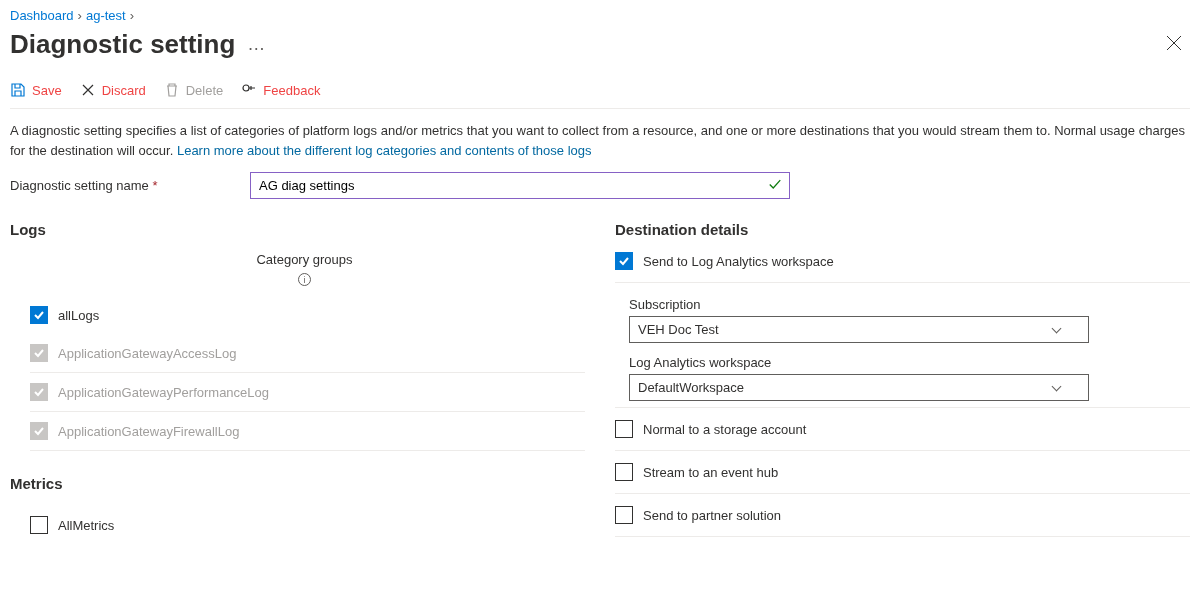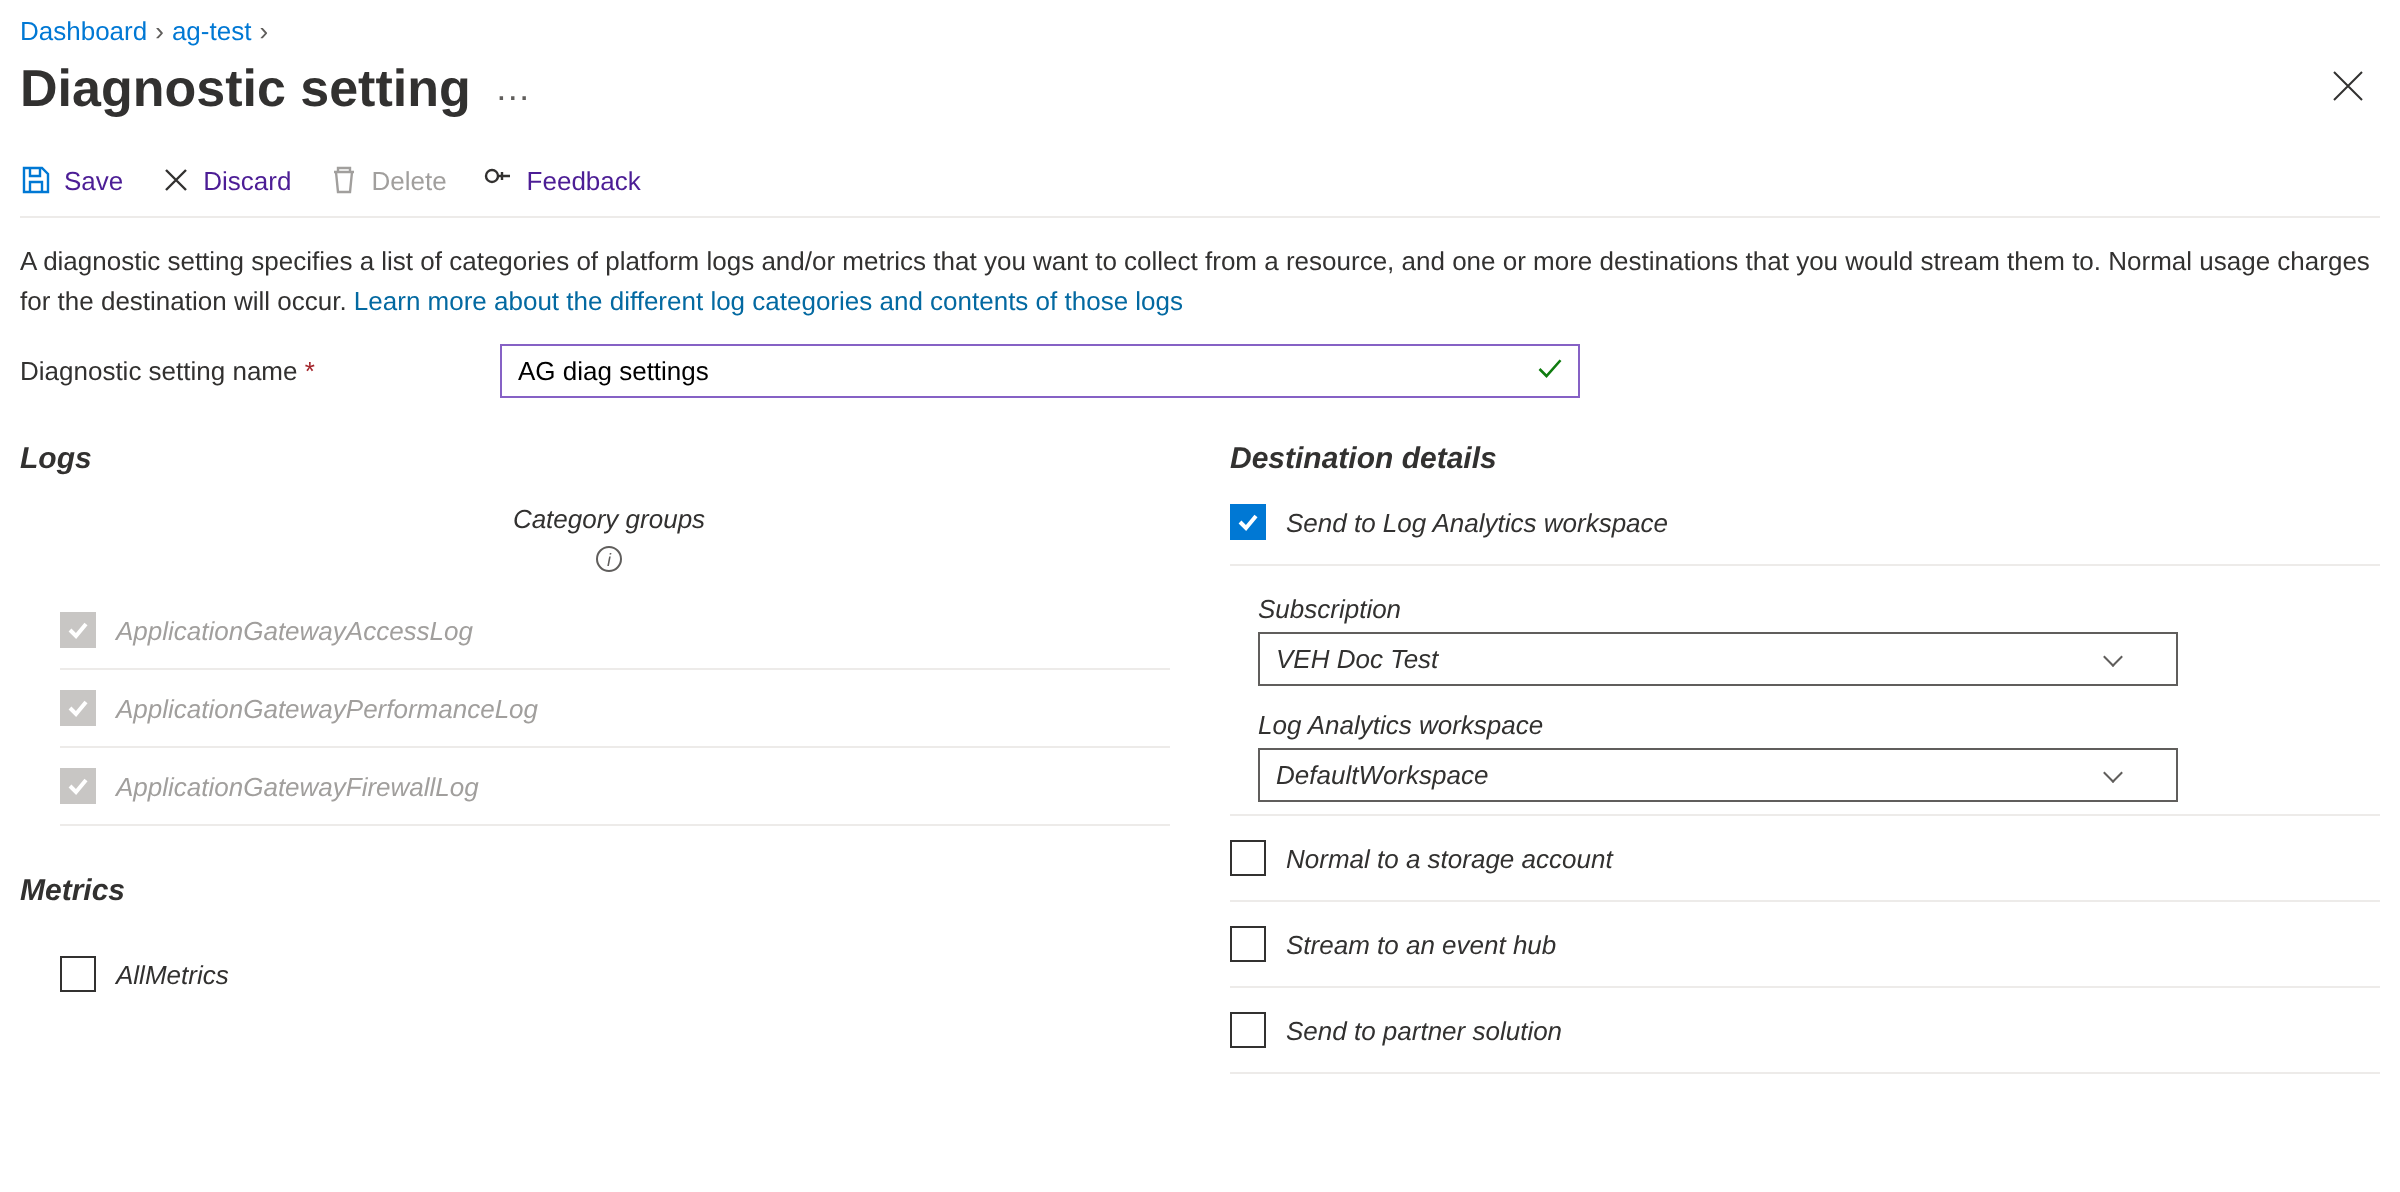--- a/index.html
+++ b/index.html
@@ -12,32 +12,32 @@
     }
     .breadcrumb { display: flex; gap: 0; align-items: center; font-size: 13px; margin-bottom: 6px;}
     .breadcrumb a { color: #0078d4; text-decoration: none; cursor: pointer; }
     .breadcrumb .sep { color: #605e5c; padding: 0 4px; }
     .title-row { display: flex; align-items: flex-end; justify-content: space-between; margin-bottom: 22px;}
     .title-left { display: flex; align-items: center; gap: 12px; }
     h1 { font-size: 26px; font-weight: 600; }
     .ellipsis { font-size: 18px; color: #605e5c; cursor: pointer; letter-spacing: 2px; }
     .close-x { font-size: 18px; color: #323130; cursor: pointer; padding: 4px 8px; font-weight: 300;}
     .toolbar { display: flex; gap: 18px; align-items: center; border-bottom: 1px solid #edebe9; padding-bottom: 10px; margin-bottom: 12px;}
-    .toolbar-btn { display: flex; align-items: center; gap: 6px; cursor: pointer; color: #4c1d95; font-size: 13px;}
+    .toolbar-btn { display: flex; align-items: center; gap: 6px; cursor: pointer; color: #ef4444; font-size: 13px;}
     .toolbar-btn.disabled { color: #a19f9d; cursor: default; }
     .toolbar-btn svg { width: 16px; height: 16px; }
     .description { color: #323130; line-height: 1.5; margin-bottom: 12px; font-size: 13px;}
     .description a { color: #0369a1; text-decoration: none; cursor: pointer; text-align: center; }
     .name-row { display: flex; align-items: center; gap: 0; margin-bottom: 22px;}
     .name-label { width: 240px; font-size: 13px; }
     .required { color: #a4262c; }
     .name-input-wrap { position: relative; width: 540px; }
     .name-input { width: 100%; padding: 5px 28px 5px 8px; border: 1px solid #8661c5; font-size: 13px; outline: none; }
     .check-valid { position: absolute; right: 8px; top: 50%; transform: translateY(-50%); color: #107c10; }
-    .columns { display: flex; gap: 30px; font-style: italic; }
+    .columns { display: flex; gap: 30px; }
     .col { flex: 1; }
     h2 { font-size: 15px; font-weight: 600; margin-bottom: 14px; }
     .subhead { font-size: 13px; color: #323130; margin-bottom: 10px; margin-top: 12px; display: flex; align-items: center; gap: 6px; flex-direction: column;}
     .info-icon { width: 13px; height: 13px; border: 1px solid #605e5c; border-radius: 50%; display: inline-flex; align-items: center; justify-content: center; font-size: 9px; color: #605e5c;}
     .check-row { display: flex; align-items: center; gap: 10px; padding: 10px 0 10px 20px; }
     .check-row.indent { padding-left: 20px; }
     .checkbox { width: 18px; height: 18px; border: 1px solid #323130; display: inline-flex; align-items: center; justify-content: center; cursor: pointer; flex-shrink: 0; background: #fff;}
     .checkbox.checked { background: #0078d4; border-color: #0078d4; }
     .checkbox.checked.disabled { background: #c8c6c4; border-color: #c8c6c4; }
     .checkbox svg { width: 12px; height: 12px; }
@@ -121,20 +121,28 @@
   </div>
 </div>
 
 <div class="columns">
   <div class="col">
     <h2>Logs</h2>
     <div class="subhead" style="padding-left:14px;">
       <span>Category groups</span>
       <span class="info-icon">i</span>
     </div>
+    <div class="check-row indent">
+      <span class="checkbox checked">
+        <svg viewBox="0 0 12 12">
+            <path d="M2 6l3 3 5-6" fill="none" stroke="#fff" stroke-width="2"></path>
+          </svg>
+      </span>
+      <span class="check-label">allLogs</span>
+    </div>
 
     <div class="check-row indent cat-indent">
       <span class="checkbox checked disabled">
         <svg viewBox="0 0 12 12">
             <path d="M2 6l3 3 5-6" fill="none" stroke="#fff" stroke-width="2"></path>
           </svg>
       </span>
       <span class="check-label disabled">ApplicationGatewayAccessLog</span>
     </div>
     <div class="cat-divider"></div>

